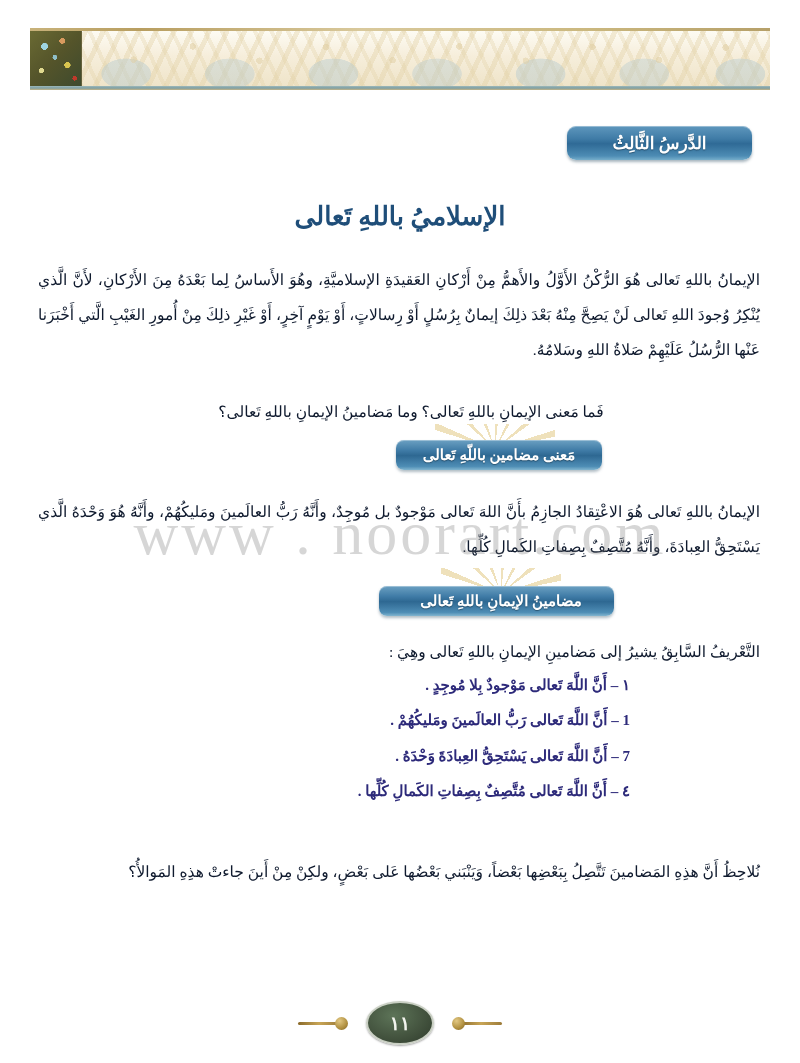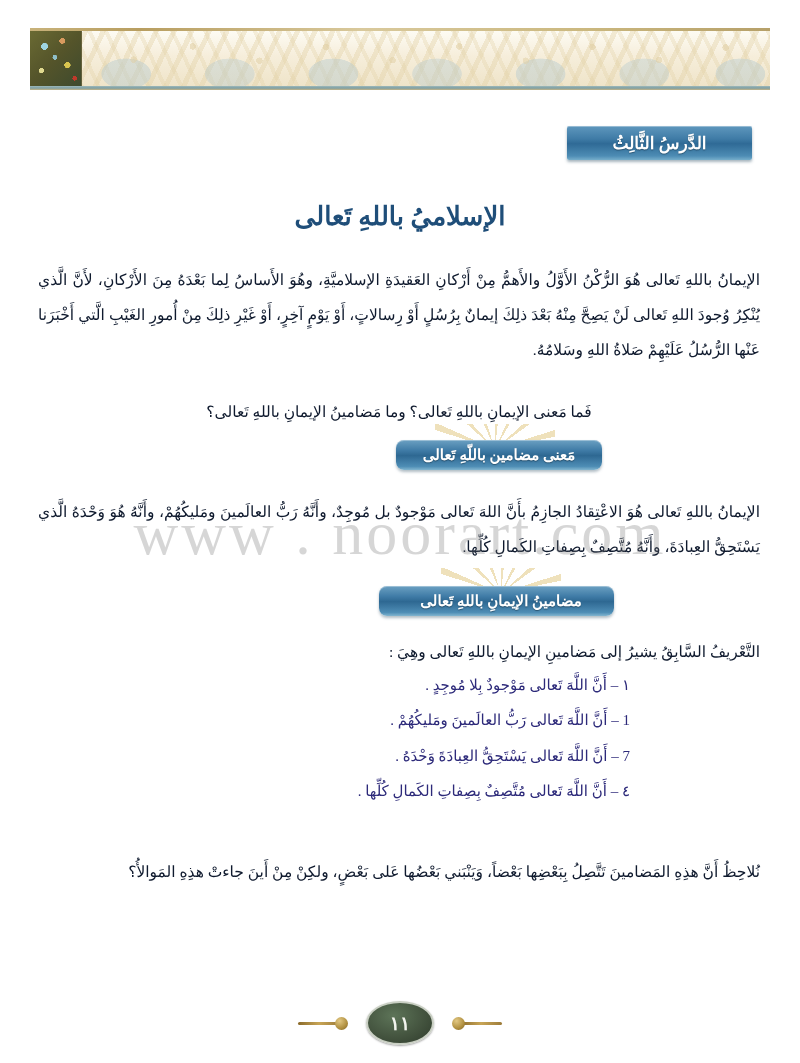--- a/index.html
+++ b/index.html
@@ -85,21 +85,21 @@
     box-shadow: inset -1px 0 0 rgba(120,110,70,.6);
   }
 
   
   .lesson-badge {
     position: absolute;
     top: 126px;
     right: 48px;
     width: 185px;
     height: 34px;
-    border-radius: 2px;
+    border-radius: 9px;
     background: linear-gradient(to bottom,
         #5e97bd 0%, #3f7ba6 38%, #2f6a96 52%, #4d8cb4 88%, #76aecb 100%);
     box-shadow: 0 2px 3px rgba(60,90,110,.45), inset 0 1px 0 rgba(255,255,255,.35);
     display: flex;
     align-items: center;
     justify-content: center;
   }
   .lesson-badge-text {
     color: #ffffff;
     font-size: 17px;
@@ -124,21 +124,21 @@
   .para {
     position: absolute;
     color: #0f1a2e;
     font-size: 15.5px;
     line-height: 2.28;
     text-align: justify;
     text-align-last: right;
   }
 
   #intro-para   { top: 246px;  right: 40px; width: 722px; }
-  #question-para{ top: 378px;  right: 40px; width: 722px; text-align: left; text-align-last: center; }
+  #question-para{ top: 378px;  right: 28px; width: 722px; text-align: left; text-align-last: center; }
   #meaning-para { top: 478px;  right: 40px; width: 722px; }
   #closing-para { top: 838px;  right: 40px; width: 722px; }
 
   
   .section-banner {
     position: absolute;
     height: 30px;
     border-radius: 8px;
     background: linear-gradient(to bottom,
         #6ba0c2 0%, #3f7ba6 35%, #2e6892 52%, #4e8db5 88%, #82b6d0 100%);
@@ -204,20 +204,21 @@
     margin: 0;
     padding: 0;
     list-style: none;
   }
   .num-list li {
     color: #2d2a7a;
     font-size: 15px;
     line-height: 1.55;
     padding: 6px 90px 6px 0;
     white-space: nowrap;
+    font-weight: bold;
   }
 
   
   .watermark {
     position: absolute;
     top: 498px;
     left: 0;
     width: 800px;
     text-align: center;
     font-family: "Liberation Serif", "DejaVu Serif", serif;

